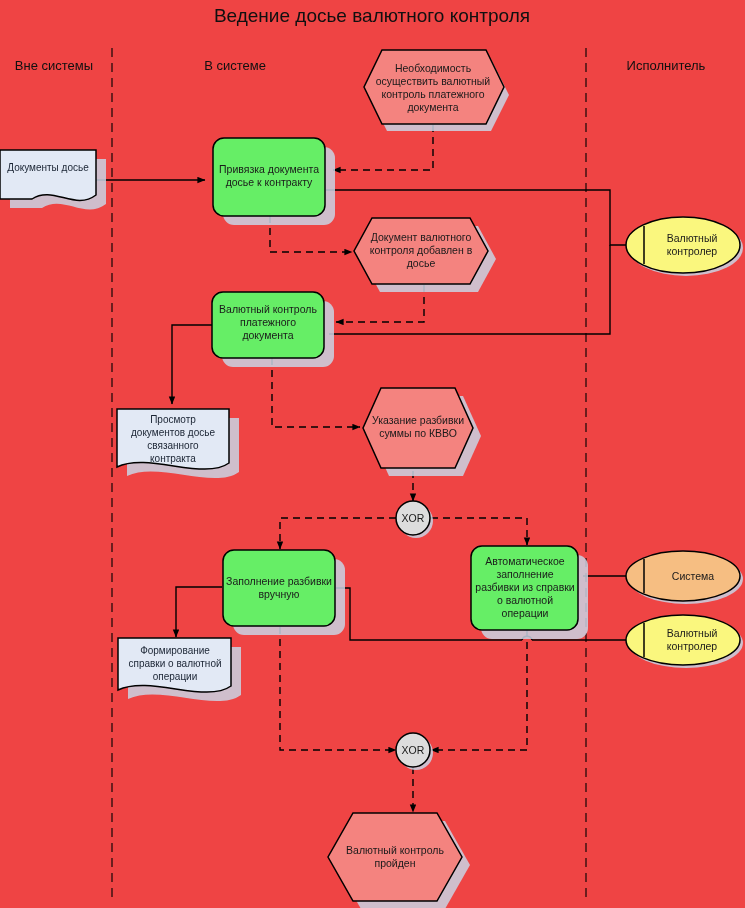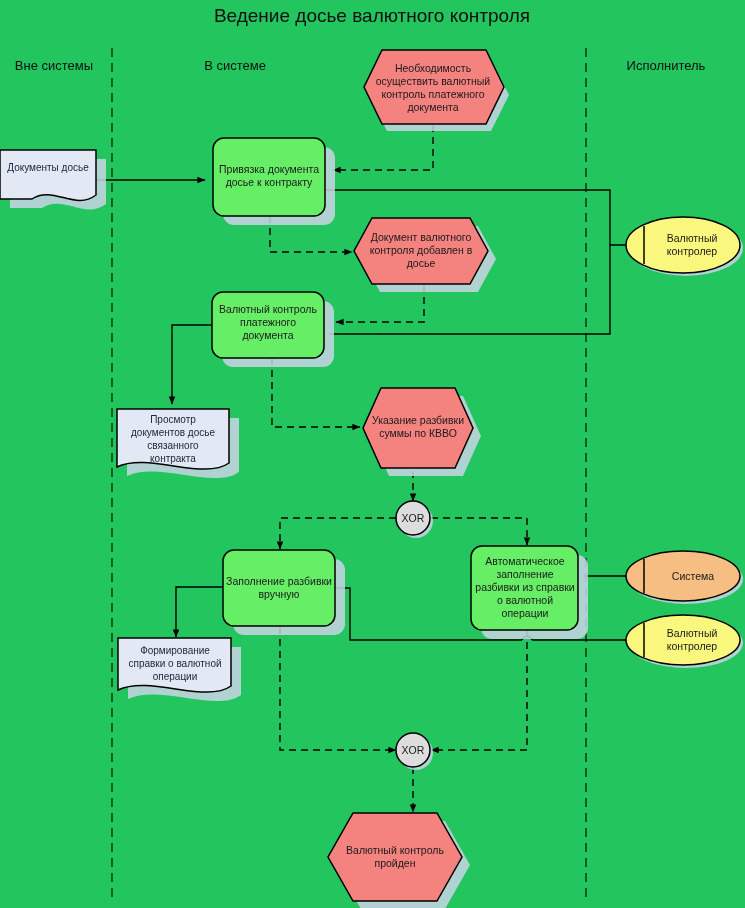--- a/index.html
+++ b/index.html
@@ -4,21 +4,21 @@
 <style>
   html, body {
     margin: 0;
     padding: 0;
     background: #ffffff;
   }
   #canvas {
     position: relative;
     width: 745px;
     height: 908px;
-    background: #22c55e;
+    background: #ef4444;
     font-family: "Liberation Sans", sans-serif;
     overflow: hidden;
   }
   #diagram-svg {
     position: absolute;
     left: 0;
     top: 0;
     width: 745px;
     height: 908px;
   }

